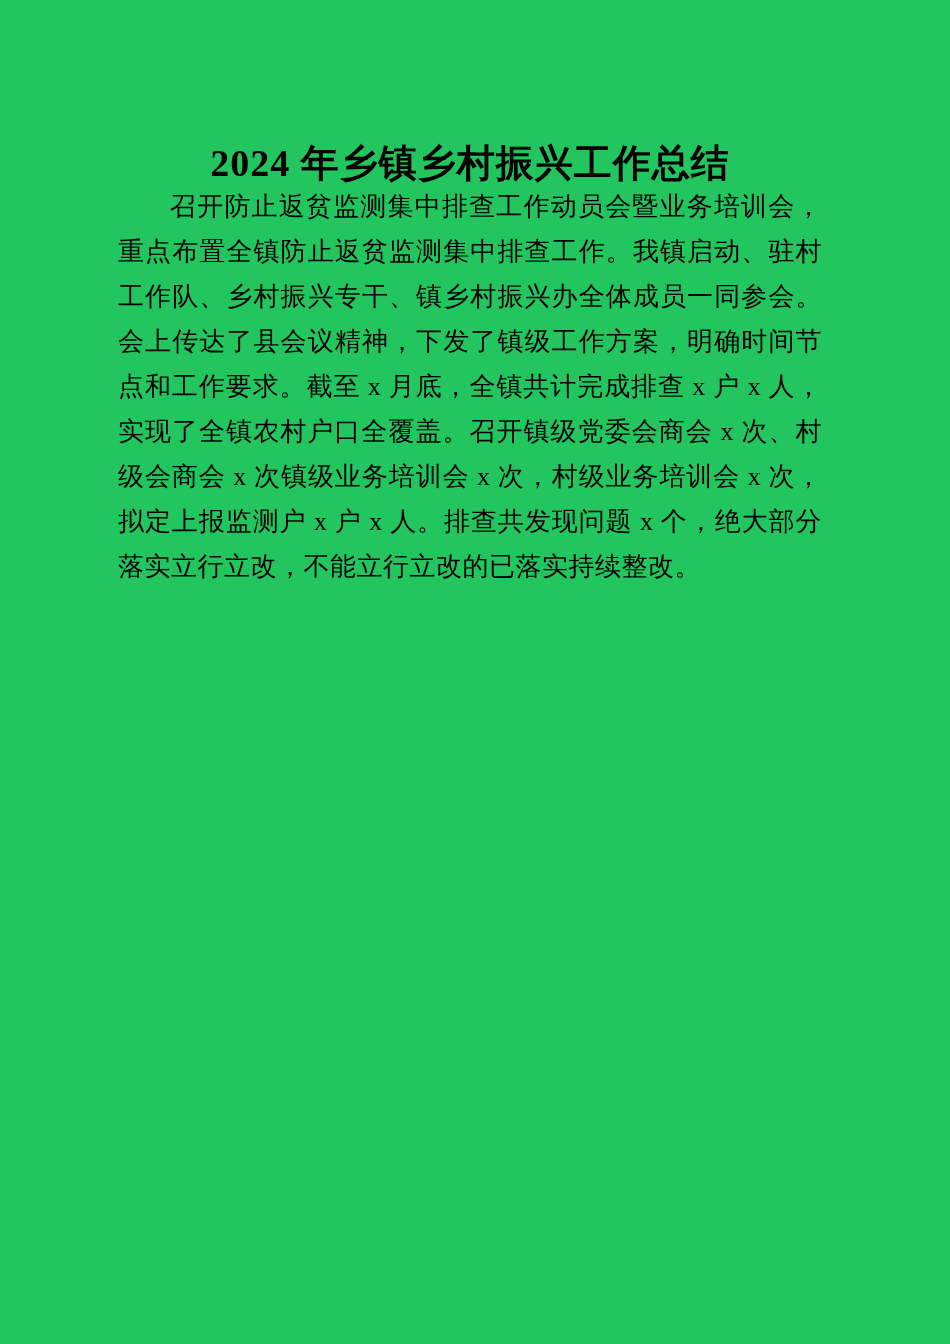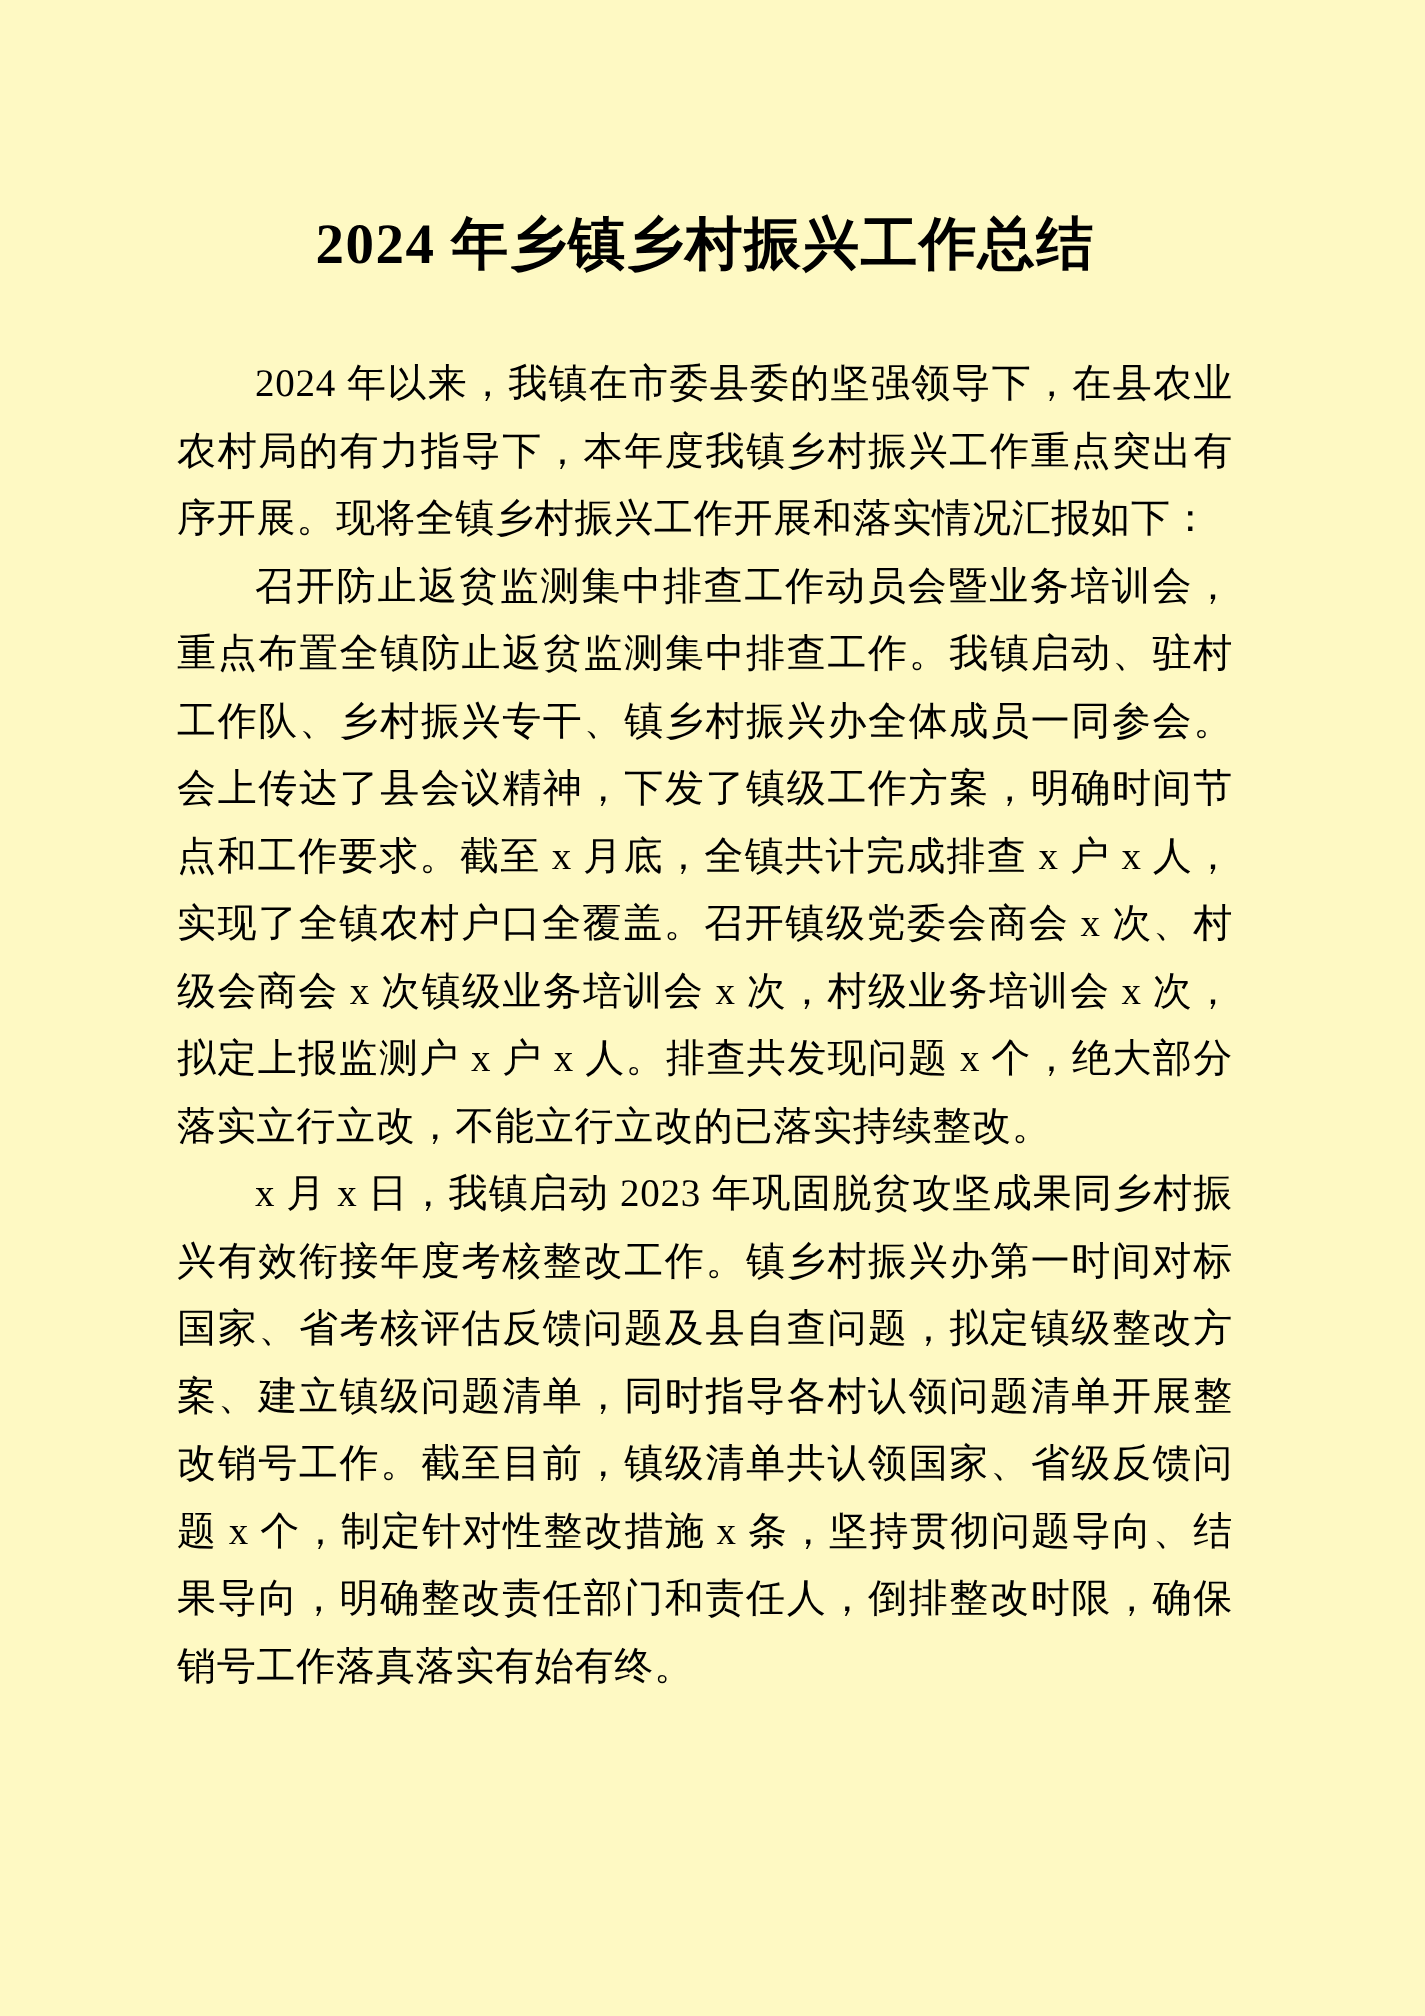--- a/index.html
+++ b/index.html
@@ -4,21 +4,21 @@
 <style>
   html, body {
     margin: 0;
     padding: 0;
     background: #ffffff;
   }
   .page {
     position: relative;
     width: 950px;
     height: 1344px;
-    background: #fef9c3;
+    background: #22c55e;
     color: #000000;
     overflow: hidden;
   }
   .content {
     position: absolute;
     left: 118px;
     top: 0;
     width: 704px;
   }
   .doc-title {
@@ -51,17 +51,15 @@
     line-height: 45px;
     text-indent: 2em;
   }
 </style>
 </head>
 <body>
 
 <div class="page">
   <div class="content">
     <h1 class="doc-title">2024 年乡镇乡村振兴工作总结</h1>
-    <p class="para first">2024 年以来，我镇在市委县委的坚强领导下，在县农业农村局的有力指导下，本年度我镇乡村振兴工作重点突出有序开展。现将全镇乡村振兴工作开展和落实情况汇报如下：</p>
     <p class="para">召开防止返贫监测集中排查工作动员会暨业务培训会，重点布置全镇防止返贫监测集中排查工作。我镇启动、驻村工作队、乡村振兴专干、镇乡村振兴办全体成员一同参会。会上传达了县会议精神，下发了镇级工作方案，明确时间节点和工作要求。截至 x 月底，全镇共计完成排查 x 户 x 人，实现了全镇农村户口全覆盖。召开镇级党委会商会 x 次、村级会商会 x 次镇级业务培训会 x 次，村级业务培训会 x 次，拟定上报监测户 x 户 x 人。排查共发现问题 x 个，绝大部分落实立行立改，不能立行立改的已落实持续整改。</p>
-    <p class="para">x 月 x 日，我镇启动 2023 年巩固脱贫攻坚成果同乡村振兴有效衔接年度考核整改工作。镇乡村振兴办第一时间对标国家、省考核评估反馈问题及县自查问题，拟定镇级整改方案、建立镇级问题清单，同时指导各村认领问题清单开展整改销号工作。截至目前，镇级清单共认领国家、省级反馈问题 x 个，制定针对性整改措施 x 条，坚持贯彻问题导向、结果导向，明确整改责任部门和责任人，倒排整改时限，确保销号工作落真落实有始有终。</p>
   </div>
 </div>
 
 </body></html>

